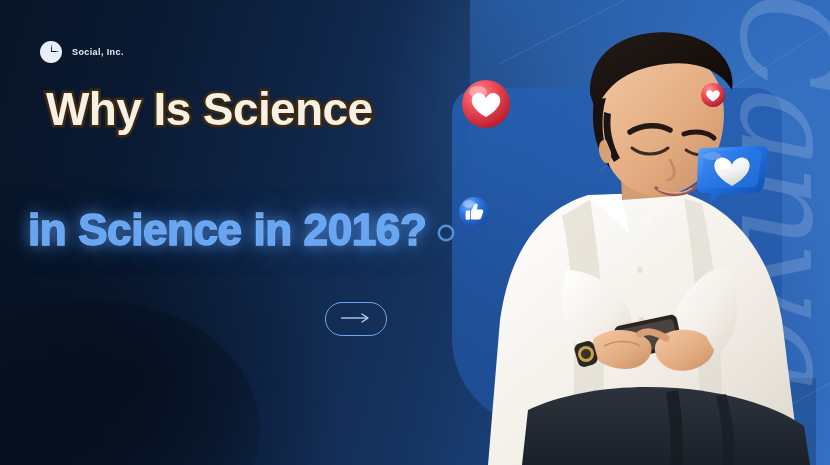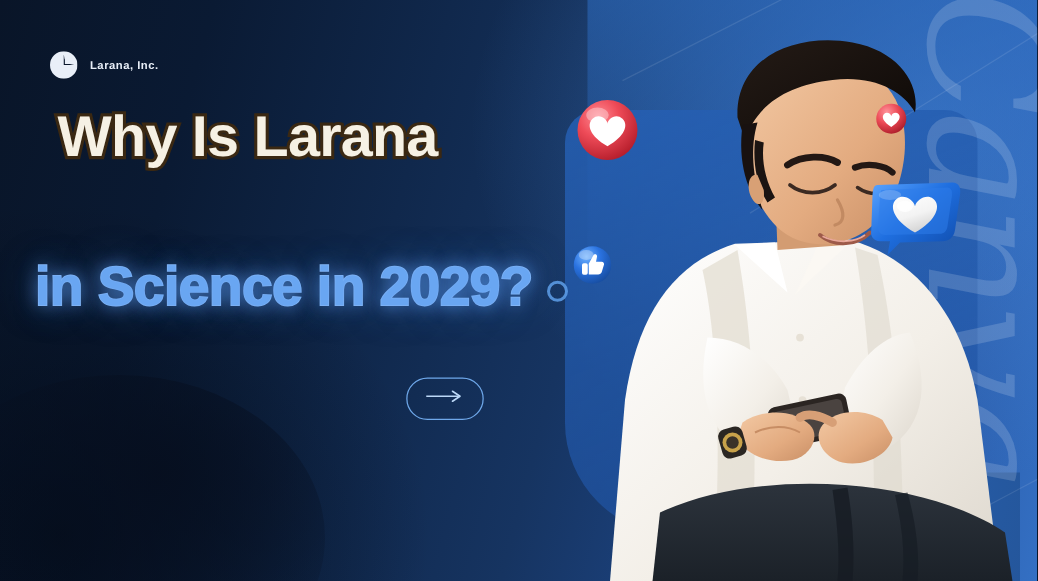--- a/index.html
+++ b/index.html
@@ -387,27 +387,27 @@
     </svg>
   </div>
 
   <div class="logo-row">
     <span class="logo-mark">
       <svg viewBox="0 0 22 22" width="22" height="22" xmlns="http://www.w3.org/2000/svg" aria-hidden="true">
         <path d="M11 0 A11 11 0 1 0 11 22 A11 11 0 0 0 11 0 Z M11 2.6 L11 11 L19.4 11 A8.4 8.4 0 0 1 11 2.6 Z" fill="#e9eff8" fill-rule="evenodd"></path>
         <path d="M11.9 2.7 A8.3 8.3 0 0 1 19.3 10.1 L11.9 10.1 Z" fill="#e9eff8"></path>
       </svg>
     </span>
-    <span class="logo-name">Larana, Inc.</span>
+    <span class="logo-name">Social, Inc.</span>
   </div>
 
   <div class="headline">
-    <p class="hl-line">Why Is Larana</p>
-  </div>
-  <p class="sub-line">in Science in 2029?</p>
+    <p class="hl-line">Why Is Science</p>
+  </div>
+  <p class="sub-line">in Science in 2016?</p>
 
   <div class="cta-pill">
     <span>
       <svg viewBox="0 0 34 12" width="34" height="12" xmlns="http://www.w3.org/2000/svg" aria-hidden="true">
         <line x1="2" y1="6" x2="28" y2="6" stroke="#bcd8f7" stroke-width="1.3"></line>
         <polyline points="23,2 29,6 23,10" fill="none" stroke="#bcd8f7" stroke-width="1.3" stroke-linecap="round" stroke-linejoin="round"></polyline>
       </svg>
     </span>
     <span></span>
   </div>

